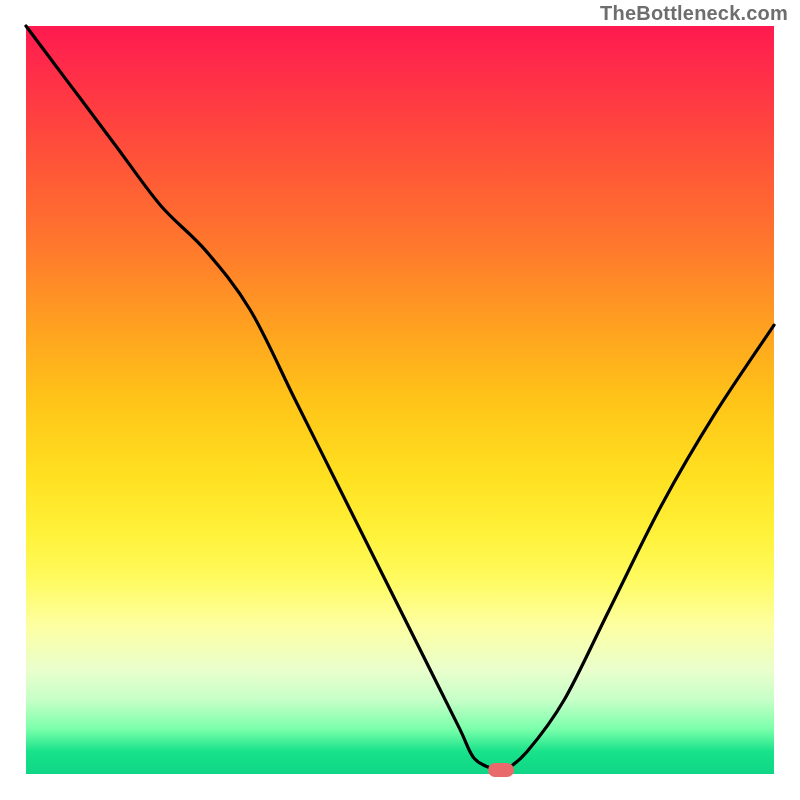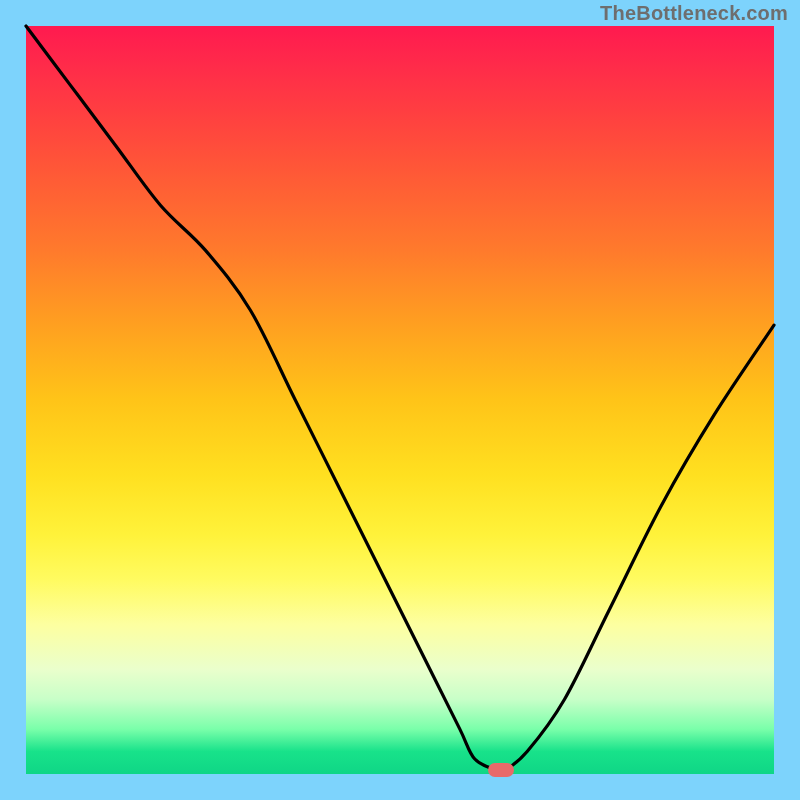--- a/index.html
+++ b/index.html
@@ -8,21 +8,21 @@
     width: 800px;
     height: 800px;
     background: #000;
     font-family: Arial, Helvetica, sans-serif;
     overflow: hidden;
   }
   .frame {
     position: relative;
     width: 800px;
     height: 800px;
-    background: #7dd3fc;
+    background: #ffffff;
   }
   .watermark {
     position: absolute;
     top: 2px;
     right: 12px;
     color: #6e6e6e;
     font-size: 20px;
     font-weight: 600;
     letter-spacing: 0.2px;
     user-select: none;

